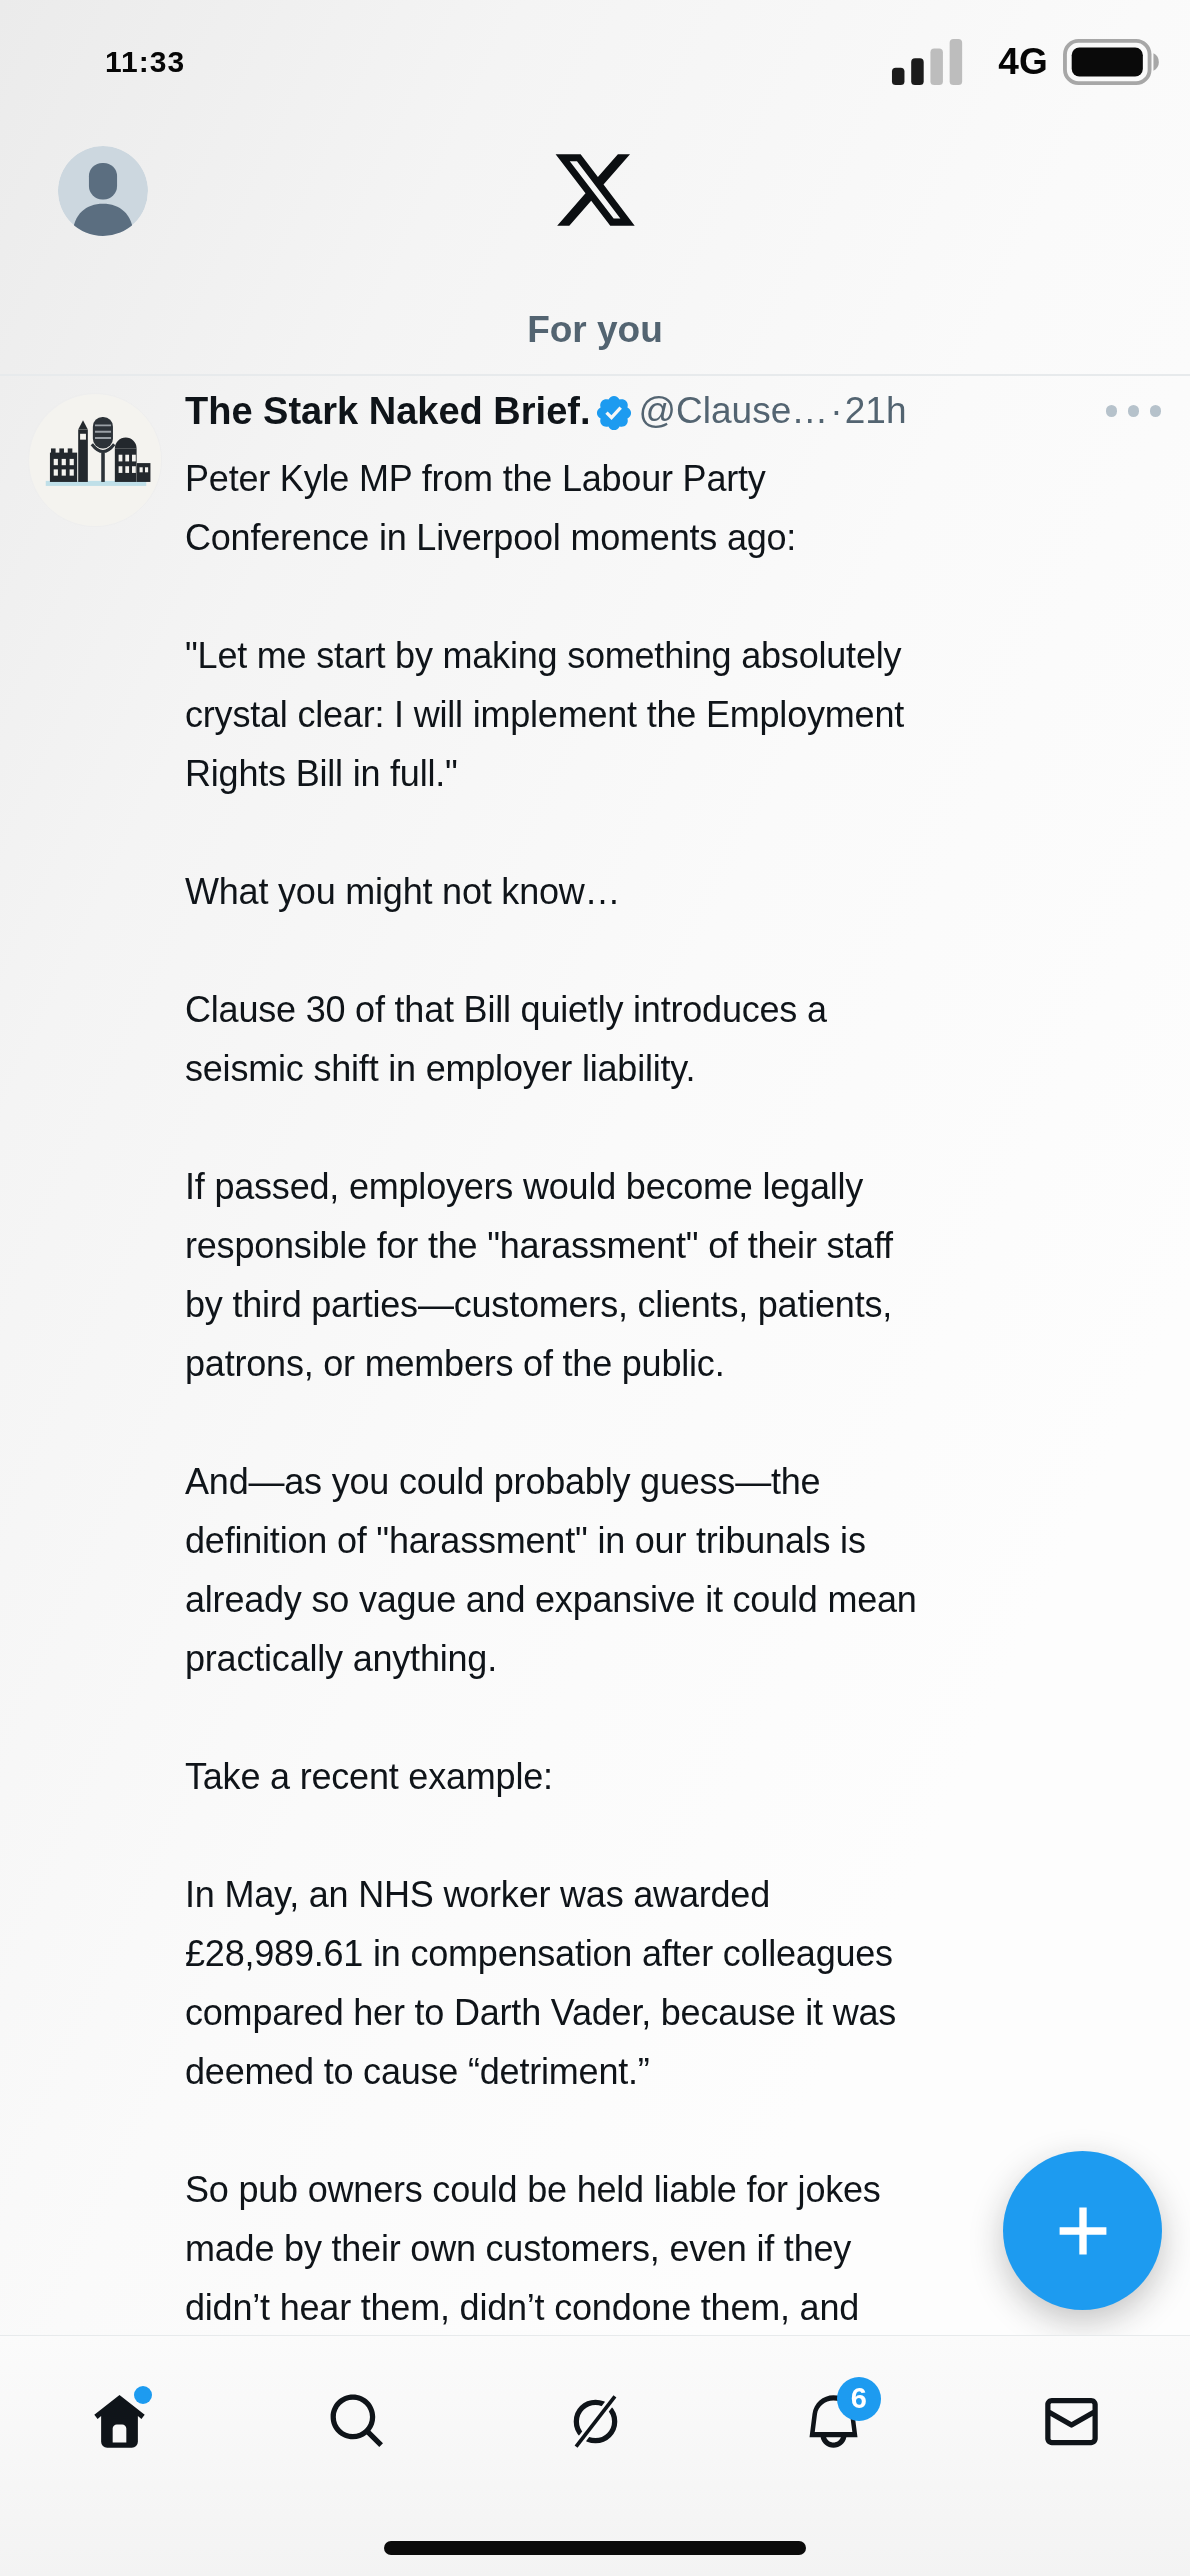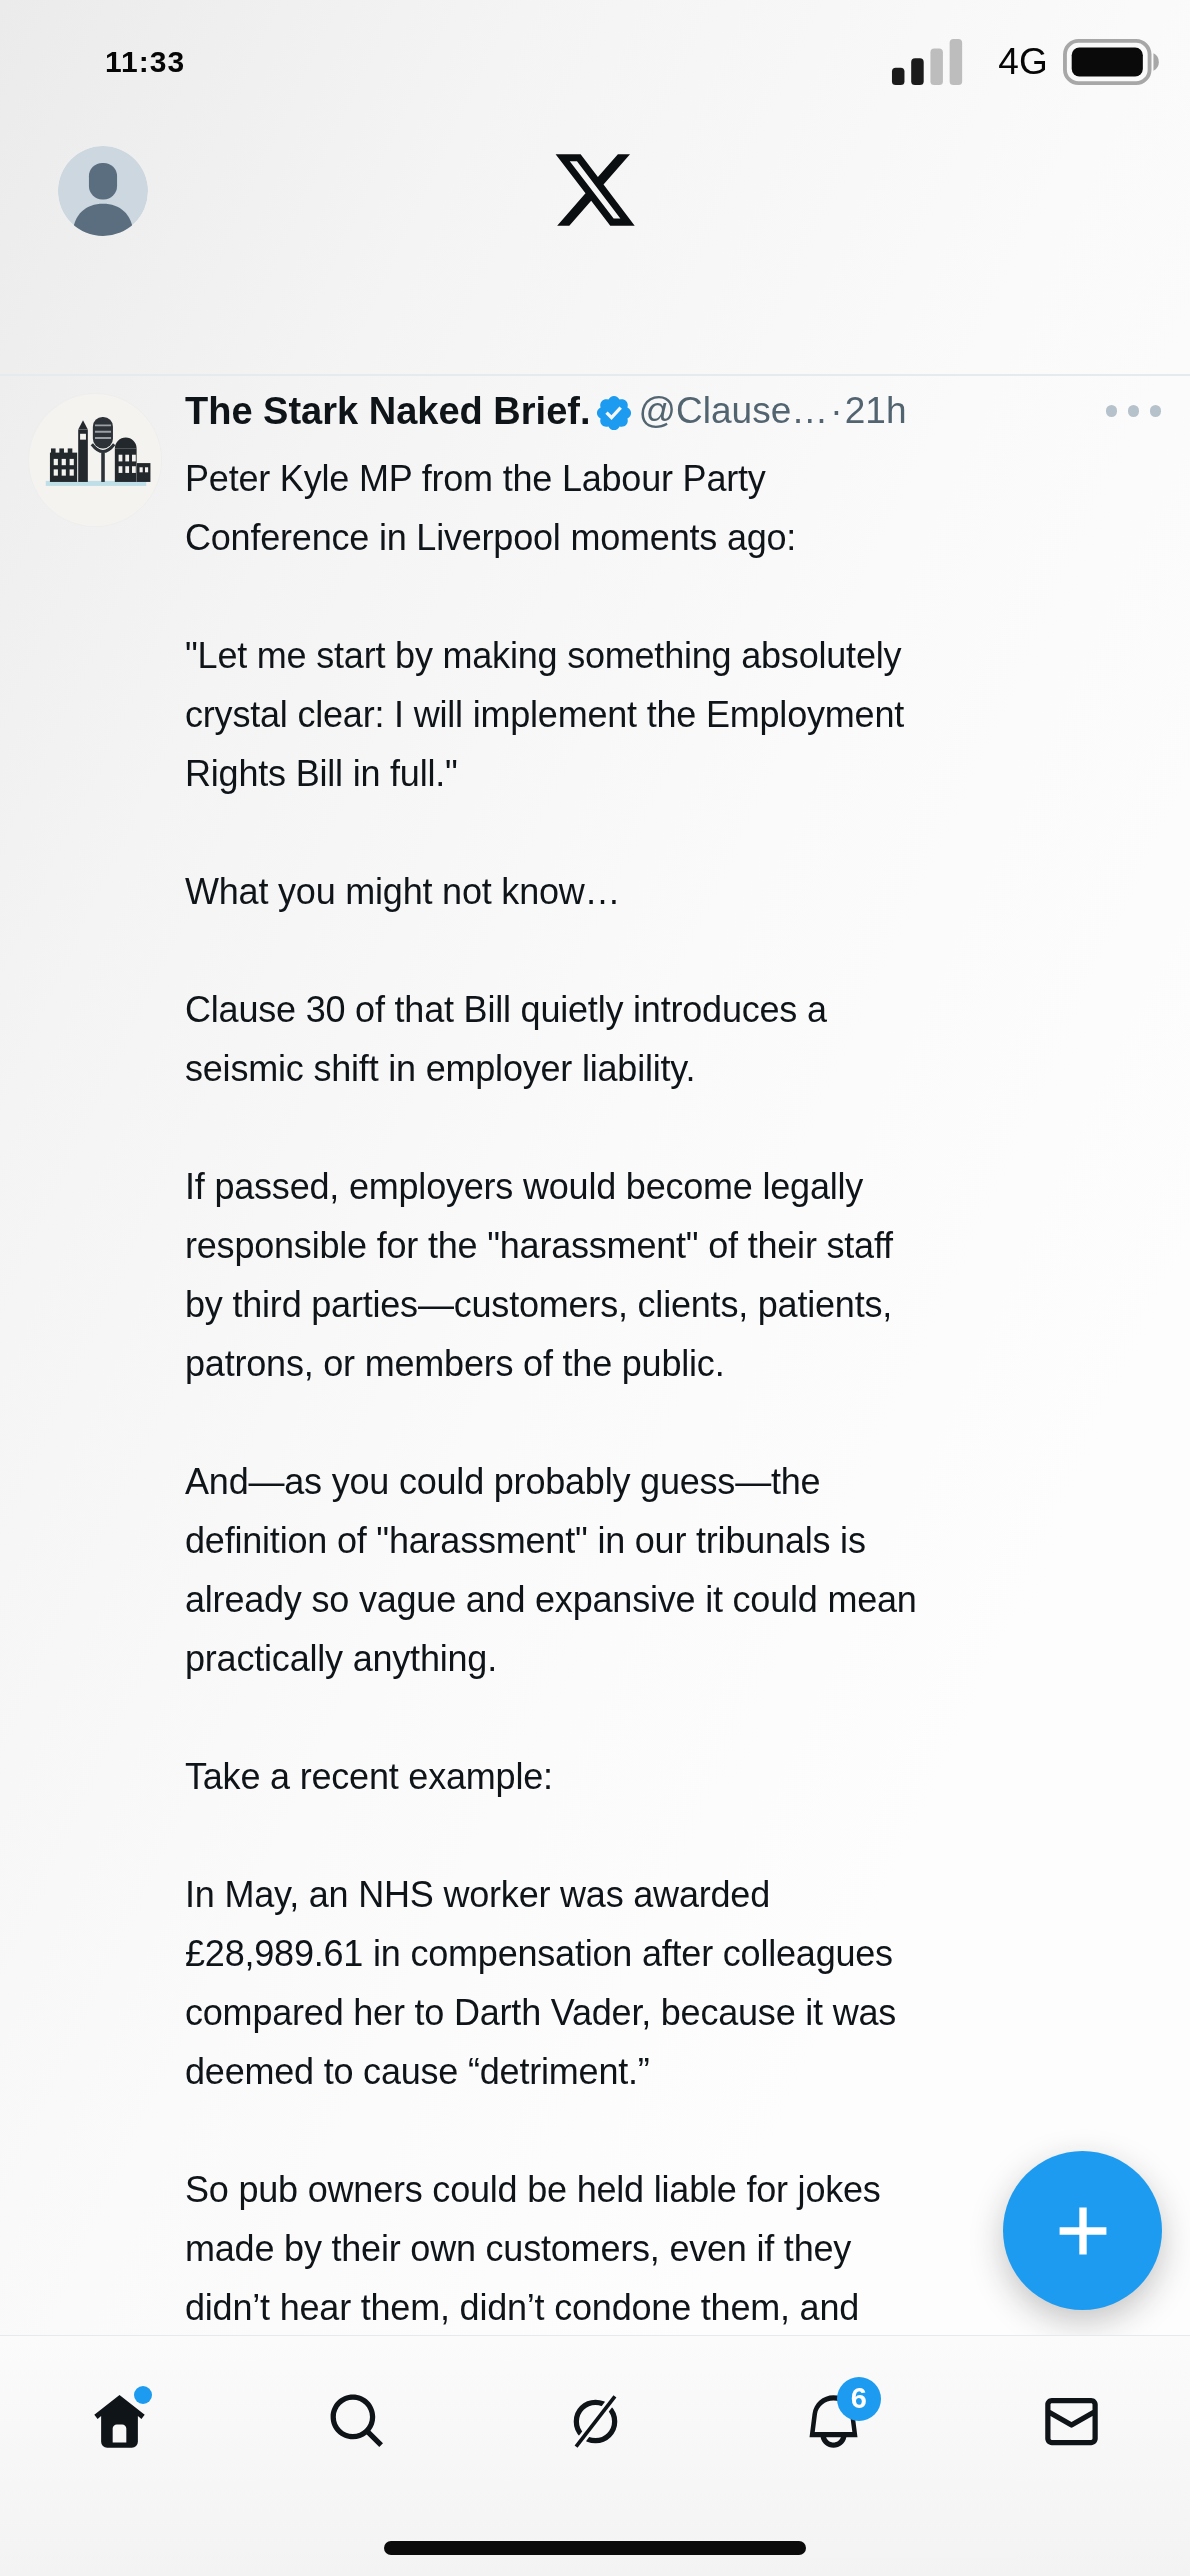--- a/index.html
+++ b/index.html
@@ -5,21 +5,21 @@
   html,body{margin:0;padding:0;background:#888;}
   .screen{
     position:relative;width:1190px;height:2576px;overflow:hidden;
     background:linear-gradient(115deg,#ebebeb 0%,#f4f4f4 22%,#fafafa 48%,#fdfdfd 75%,#fdfdfd 100%);
     font-family:"Liberation Sans",sans-serif;color:#0f1419;
   }
   
   .status-bar{position:absolute;top:27px;left:0;right:0;height:69px;display:flex;align-items:center;padding:0 25px 0 105px;box-sizing:border-box;}
   .sb-time{font-size:30px;font-weight:700;letter-spacing:1px;color:#060606;}
   .sb-right{margin-left:auto;display:flex;align-items:center;gap:15.3px;}
-  .sb-network{font-size:37px;font-weight:400;color:#060606;margin-left:16px;}
+  .sb-network{font-size:37px;font-weight:700;color:#060606;margin-left:16px;}
   
   .header-avatar{position:absolute;left:58px;top:146px;width:90px;height:90px;border-radius:50%;overflow:hidden;}
   .x-logo{position:absolute;left:50%;top:146px;transform:translateX(-50%);width:88px;height:88px;}
   
   .tabs{position:absolute;top:286px;left:0;right:0;height:88px;display:flex;}
   .tab{flex:1;position:relative;display:flex;align-items:center;justify-content:center;font-size:37px;}
   .tab-inactive{color:#536471;font-weight:700;}
   .tab-active{color:#0f1419;font-weight:700;}
   .tab-underline{position:absolute;bottom:0;left:50%;transform:translateX(-50%);width:228px;height:12.5px;border-radius:7.7px;background:#1d9bf0;}
   .top-divider{position:absolute;top:374px;left:0;right:0;height:1.9px;background:#e7eaec;}
@@ -73,20 +73,23 @@
       <circle cx="32" cy="32" r="32" fill="#ccd7df"></circle>
       <rect x="22" y="12" width="20" height="26" rx="9.5" fill="#5b6e80"></rect>
       <path d="M10 64 C11 48 20 41 32 41 C44 41 53 48 54 64 Z" fill="#5b6e80"></path>
     </svg>
   </div>
   <svg class="x-logo" viewBox="0 0 24 24">
     <path fill="#0b0e11" d="M18.244 2.25h3.308l-7.227 8.26 8.502 11.24H16.17l-5.214-6.817L4.99 21.75H1.68l7.73-8.835L1.254 2.25H8.08l4.713 6.231zm-1.161 17.52h1.833L7.084 4.126H5.117z"></path>
   </svg>
 
   <div class="tabs">
+    <div class="tab tab-inactive">
+      <span>For you</span>
+    </div>
   </div>
   <div class="top-divider"></div>
 
   <div class="tweet-avatar">
     <svg width="134" height="134" viewBox="0 0 64 64">
       <circle cx="32" cy="32" r="32" fill="#f4f3ef"></circle>
       <rect x="8" y="41.5" width="48" height="2.4" fill="#bfdfe8"></rect>
       <rect x="10" y="28" width="13" height="14" fill="#23282d"></rect>
       <rect x="10.5" y="26" width="2.2" height="3" fill="#23282d"></rect>
         <rect x="14.5" y="26" width="2.2" height="3" fill="#23282d"></rect>

